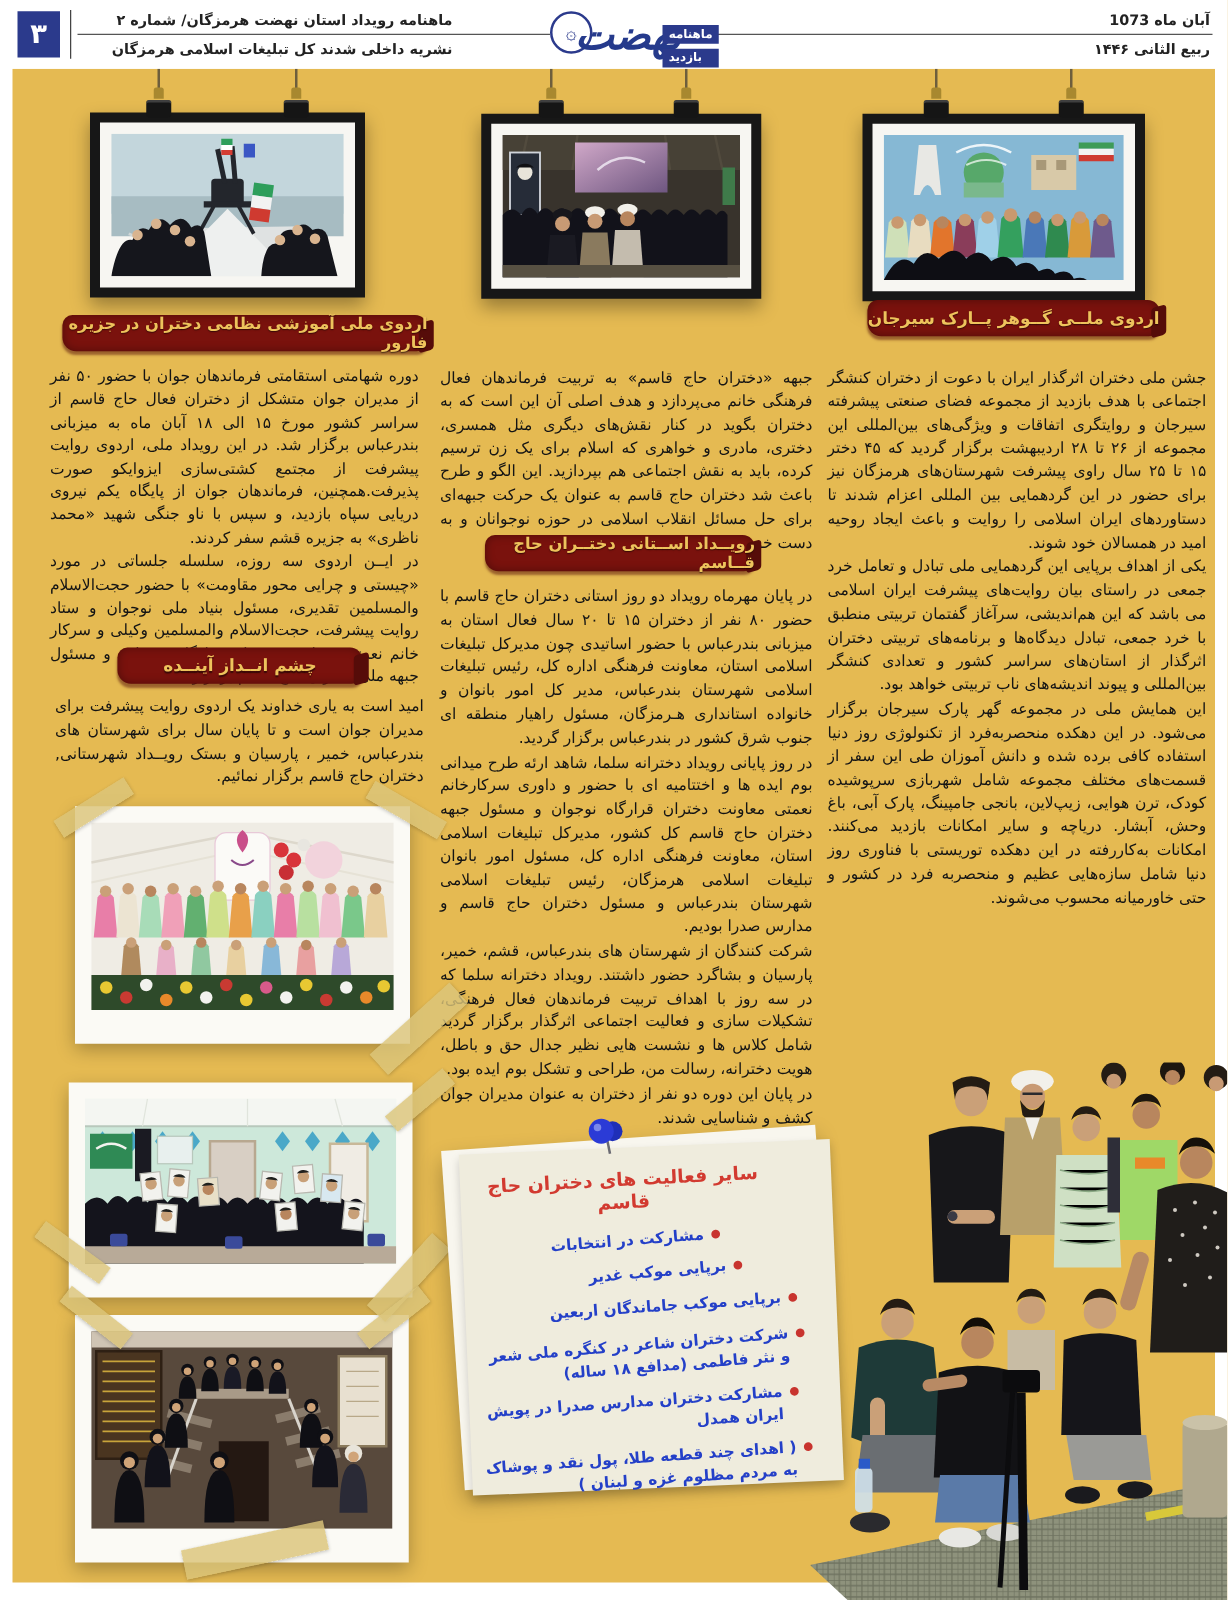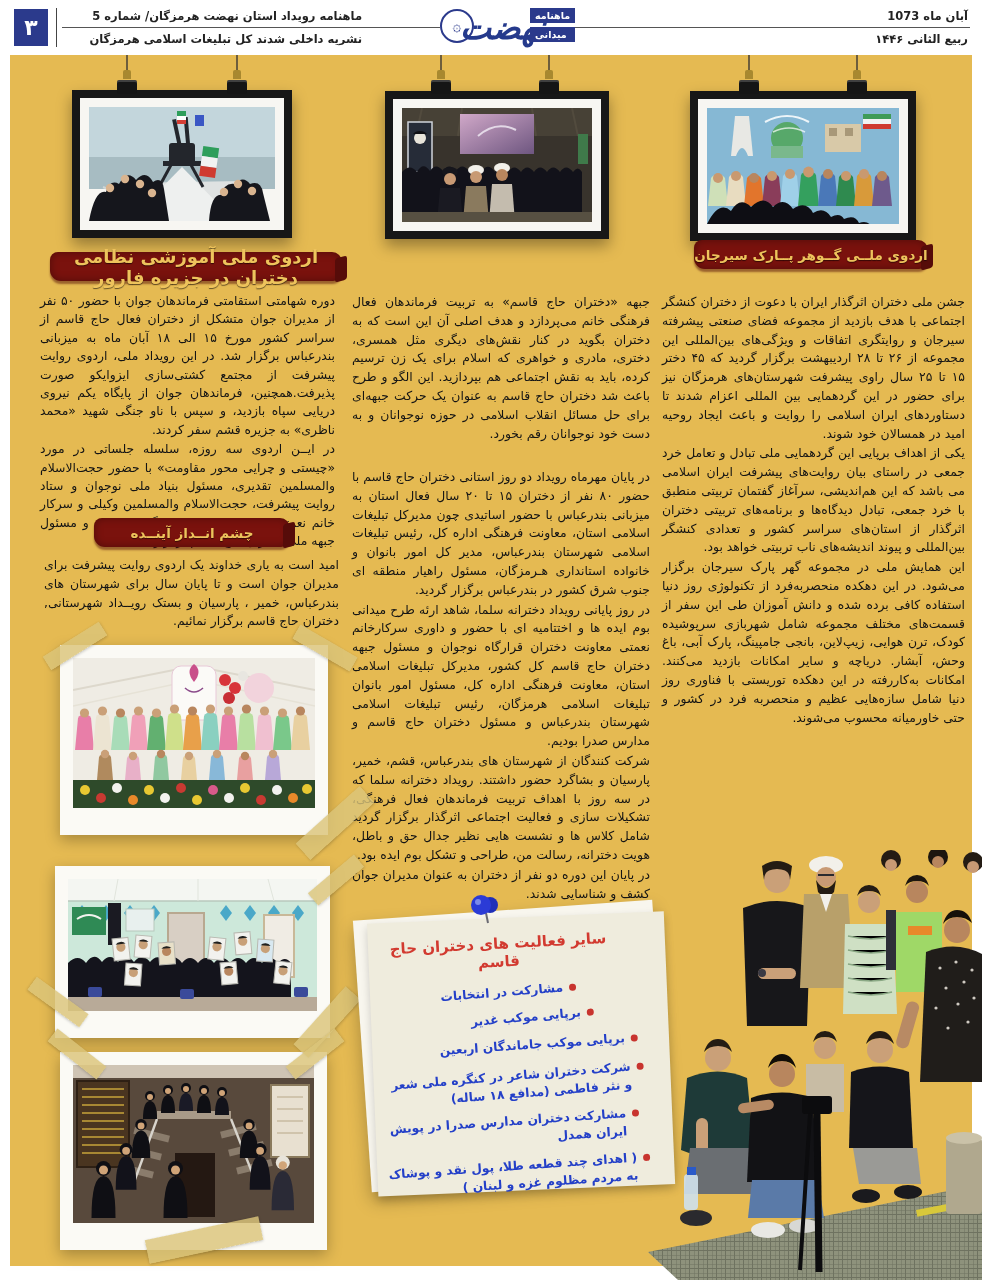--- a/index.html
+++ b/index.html
@@ -15,21 +15,21 @@
   .hdr-line{height:22px;display:flex;align-items:center;font-size:11.5px;font-weight:bold;color:#222;}
   .hdr-left .hdr-line{justify-content:flex-start;padding-right:78px;}
   .hdr-right .hdr-line{justify-content:flex-start;padding-right:2px;}
   .hdr-rule{height:1px;background:#555;}
   
   .logo{position:absolute;left:438px;top:3px;width:134px;height:50px;direction:ltr;z-index:7;}
   .logo-emblem{position:absolute;left:2px;top:6px;width:30px;height:30px;border:2px solid #2b3a8c;border-radius:50%;
                display:flex;align-items:center;justify-content:center;color:#2b3a8c;font-size:15px;background:#fff;}
   .logo-script{position:absolute;left:22px;top:0px;width:82px;text-align:center;font-size:33px;font-weight:bold;
                color:#253a8c;font-style:italic;letter-spacing:-2px;line-height:50px;}
-  .logo-tags{position:absolute;left:92px;top:5px;display:flex;flex-direction:column;gap:4px;}
+  .logo-tags{position:absolute;left:92px;top:17px;display:flex;flex-direction:column;gap:4px;}
   .logo-tag{background:#2b3a8c;color:#fff;font-size:9.5px;font-weight:bold;padding:2px 5px;white-space:nowrap;}
   
   .paper{position:absolute;left:10px;top:55px;width:962px;height:1211px;background:#e5ba52;}
   
   .string{position:absolute;top:55px;height:17px;width:2px;background:#6e5e3c;z-index:2;}
   .clip{position:absolute;top:70px;width:20px;height:25px;z-index:3;}
   .clip::before{content:"";display:block;width:8px;height:9px;margin:0 auto;background:#a8882f;border-radius:2px 2px 0 0;}
   .clip::after{content:"";display:block;width:20px;height:14px;background:#151515;border-radius:2px 2px 3px 3px;margin-top:1px;
                box-shadow:inset 0 2px 0 rgba(255,255,255,.18);}
   .frame{position:absolute;background:#171717;padding:8px;box-shadow:0 7px 14px rgba(0,0,0,.35);z-index:2;}
@@ -69,35 +69,35 @@
 </style>
 </head>
 <body>
 
 <div class="canvas">
 
   <div class="topbar">
     <div class="pagenum">۳</div>
     <div class="hdr-vline"></div>
     <div class="hdr-left">
-      <div class="hdr-line">ماهنامه رویداد استان نهضت هرمزگان/ شماره 5</div>
+      <div class="hdr-line">ماهنامه رویداد استان نهضت هرمزگان/ شماره ۲</div>
       <div class="hdr-rule"></div>
       <div class="hdr-line">نشریه داخلی شدند کل تبلیغات اسلامی هرمزگان</div>
     </div>
     <div class="hdr-right">
       <div class="hdr-line">آبان ماه 1073</div>
       <div class="hdr-rule"></div>
       <div class="hdr-line">ربیع الثانی ۱۴۴۶</div>
     </div>
     <div class="logo">
       <div class="logo-emblem">۞</div>
       <div class="logo-script">نهضت</div>
       <div class="logo-tags">
         <div class="logo-tag">ماهنامه</div>
-        <div class="logo-tag">میدانی</div>
+        <div class="logo-tag">بازدید</div>
       </div>
     </div>
   </div>
 
   <div class="paper"></div>
 
   <div class="string" style="left:126px"></div>
   <div class="string" style="left:236px"></div>
   <div class="string" style="left:440px"></div>
   <div class="string" style="left:548px"></div>
@@ -243,35 +243,38 @@
           <g transform="translate(166,54)">
               <path d="M-1,44 l3,-29 a8.5,8.5 0 0 1 14,0 l3,29 z" fill="#6e5a8c"></path>
               <circle cx="9" cy="14" r="5" fill="#b8865e"></circle>
             </g>
         </g>
         <path d="M0,116 q12,-24 24,-13 q9,-15 20,-4 q13,-13 22,0 q11,-11 20,2 q13,-9 20,4 q11,-7 18,4 q9,-5 13,2 q11,-5 15,4 q9,-3 13,4 l27,-3 v22 z" fill="#0e0e14"></path>
       </svg>
     </div>
   </div>
 
-  <div class="ribbon" style="left:50px;top:252px;width:292px;font-size:18px;text-align:center;">
+  <div class="ribbon" style="left:50px;top:252px;width:292px;font-size:13px;">
     <span>اردوی ملی آموزشی نظامی دختران در جزیره فارور</span>
   </div>
   <div class="ribbon" style="left:694px;top:240px;width:234px;">
     <span>اردوی ملــی گــوهر پــارک سیرجان</span>
   </div>
 
   <div class="textcol" style="left:662px;top:293px;width:303px;">
     <p>جشن ملی دختران اثرگذار ایران با دعوت از دختران کنشگر اجتماعی با هدف بازدید از مجموعه فضای صنعتی پیشرفته سیرجان و روایتگری اتفاقات و ویژگی‌های بین‌المللی این مجموعه از ۲۶ تا ۲۸ اردیبهشت برگزار گردید که ۴۵ دختر ۱۵ تا ۲۵ سال راوی پیشرفت شهرستان‌های هرمزگان نیز برای حضور در این گردهمایی بین المللی اعزام شدند تا دستاوردهای ایران اسلامی را روایت و باعث ایجاد روحیه امید در همسالان خود شوند.</p>
     <p>یکی از اهداف برپایی این گردهمایی ملی تبادل و تعامل خرد جمعی در راستای بیان روایت‌های پیشرفت ایران اسلامی می باشد که این هم‌اندیشی، سرآغاز گفتمان تربیتی منطبق با خرد جمعی، تبادل دیدگاه‌ها و برنامه‌های تربیتی دختران اثرگذار از استان‌های سراسر کشور و تعدادی کنشگر بین‌المللی و پیوند اندیشه‌های ناب تربیتی خواهد بود.</p>
     <p>این همایش ملی در مجموعه گهر پارک سیرجان برگزار می‌شود. در این دهکده منحصربه‌فرد از تکنولوژی روز دنیا استفاده کافی برده شده و دانش آموزان طی این سفر از قسمت‌های مختلف مجموعه شامل شهربازی سرپوشیده کودک، ترن هوایی، زیپ‌لاین، بانجی جامپینگ، پارک آبی، باغ وحش، آبشار. دریاچه و سایر امکانات بازدید می‌کنند. امکانات به‌کاررفته در این دهکده توریستی با فناوری روز دنیا شامل سازه‌هایی عظیم و منحصربه فرد در کشور و حتی خاورمیانه محسوب می‌شوند.</p>
   </div>
 
   <div class="textcol" style="left:352px;top:293px;width:298px;">
     <p>جبهه «دختران حاج قاسم» به تربیت فرماندهان فعال فرهنگی خانم می‌پردازد و هدف اصلی آن این است که به دختران بگوید در کنار نقش‌های دیگری مثل همسری، دختری، مادری و خواهری که اسلام برای یک زن ترسیم کرده، باید به نقش اجتماعی هم بپردازید. این الگو و طرح باعث شد دختران حاج قاسم به عنوان یک حرکت جبهه‌ای برای حل مسائل انقلاب اسلامی در حوزه نوجوانان و به دست خود نوجوانان رقم بخورد.</p>
+  </div>
+  <div class="ribbon" style="left:388px;top:428px;width:216px;font-size:13px;">
+    <span>رویــداد اســتانی دختــران حاج قــاسم</span>
   </div>
   <div class="textcol" style="left:352px;top:468px;width:298px;">
     <p>در پایان مهرماه رویداد دو روز استانی دختران حاج قاسم با حضور ۸۰ نفر از دختران ۱۵ تا ۲۰ سال فعال استان به میزبانی بندرعباس با حضور اساتیدی چون مدیرکل تبلیغات اسلامی استان، معاونت فرهنگی اداره کل، رئیس تبلیغات اسلامی شهرستان بندرعباس، مدیر کل امور بانوان و خانواده استانداری هـرمزگان، مسئول راهیار منطقه ای جنوب شرق کشور در بندرعباس برگزار گردید.</p>
     <p>در روز پایانی رویداد دخترانه سلما، شاهد ارئه طرح میدانی بوم ایده ها و اختتامیه ای با حضور و داوری سرکارخانم نعمتی معاونت دختران قرارگاه نوجوان و مسئول جبهه دختران حاج قاسم کل کشور، مدیرکل تبلیغات اسلامی استان، معاونت فرهنگی اداره کل، مسئول امور بانوان تبلیغات اسلامی هرمزگان، رئیس تبلیغات اسلامی شهرستان بندرعباس و مسئول دختران حاج قاسم و مدارس صدرا بودیم.</p>
     <p>شرکت کنندگان از شهرستان های بندرعباس، قشم، خمیر، پارسیان و بشاگرد حضور داشتند. رویداد دخترانه سلما که در سه روز با اهداف تربیت فرماندهان فعال فرهنگی، تشکیلات سازی و فعالیت اجتماعی اثرگذار برگزار گردید شامل کلاس ها و نشست هایی نظیر جدال حق و باطل، هویت دخترانه، رسالت من، طراحی و تشکل بوم ایده بود.</p>
     <p>در پایان این دوره دو نفر از دختران به عنوان مدیران جوان کشف و شناسایی شدند.</p>
   </div>
 
   <div class="textcol" style="left:40px;top:292px;width:295px;line-height:18.4px;">
     <p>دوره شهامتی استقامتی فرماندهان جوان با حضور ۵۰ نفر از مدیران جوان متشکل از دختران فعال حاج قاسم از سراسر کشور مورخ ۱۵ الی ۱۸ آبان ماه به میزبانی بندرعباس برگزار شد. در این رویداد ملی، اردوی روایت پیشرفت از مجتمع کشتی‌سازی ایزوایکو صورت پذیرفت.همچنین، فرماندهان جوان از پایگاه یکم نیروی دریایی سپاه بازدید، و سپس با ناو جنگی شهید «محمد ناظری» به جزیره قشم سفر کردند.</p>

